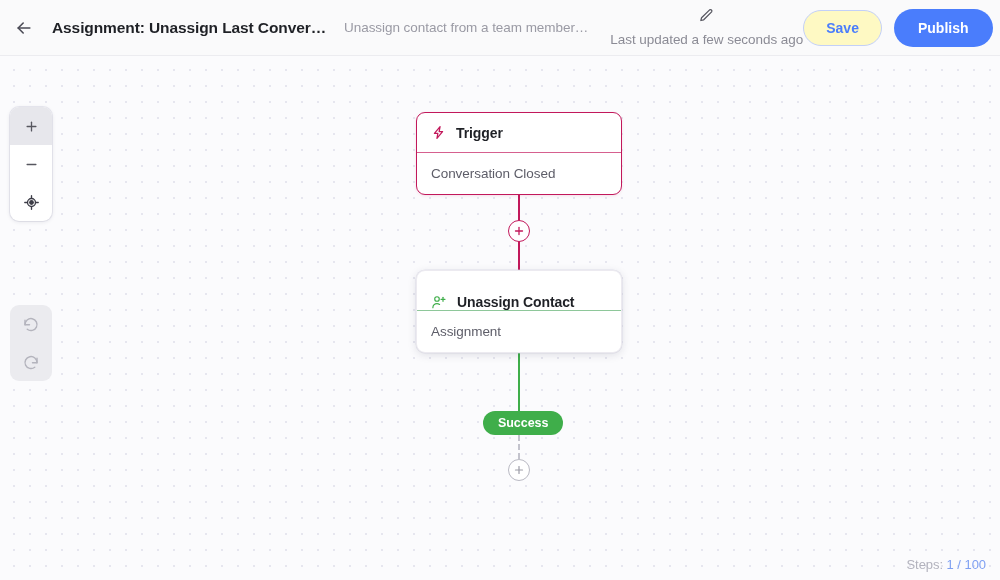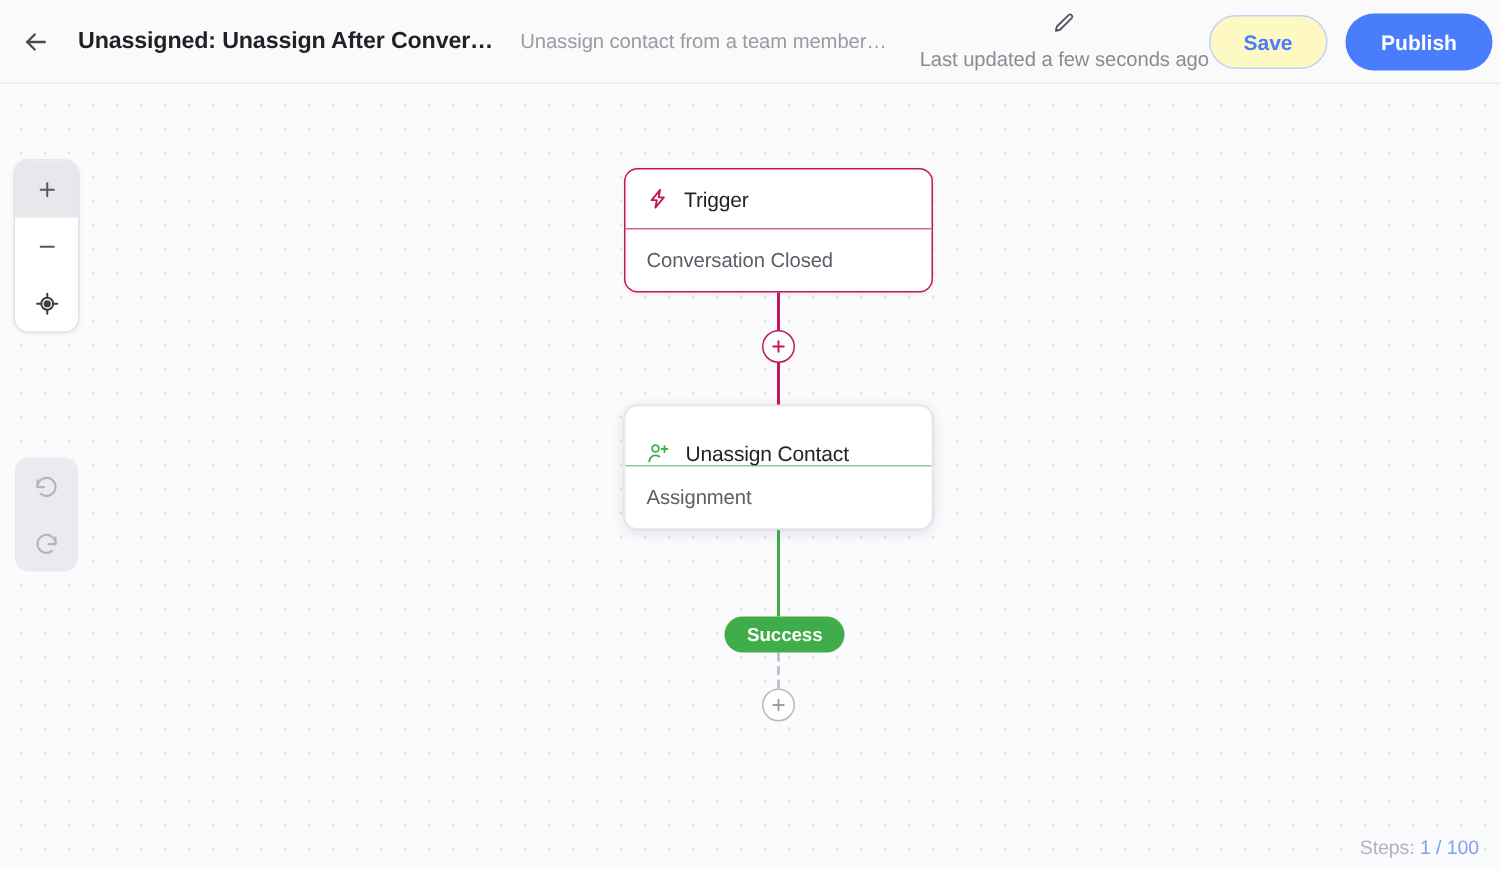--- a/index.html
+++ b/index.html
@@ -173,21 +173,21 @@
     box-shadow: 0 2px 9px rgba(40,40,70,0.13), 0 0 0 0.5px rgba(225,225,235,0.7);
   }
 
   .node-head {
     height: 40px;
     display: flex;
     align-items: center;
     gap: 10px;
     padding: 0 14px;
     font-size: 14px;
-    font-weight: 400;
+    font-weight: 700;
     color: #1f2126;
     letter-spacing: -0.1px;
   }
   .node-trigger .node-head { border-bottom: 1.4px solid #d6608f; }
   .node-action  .node-head { border-bottom: 1.4px solid #8ec79a; align-items: flex-end; }
 
   .node-body {
     height: 41px;
     display: flex;
     align-items: center;
@@ -260,21 +260,21 @@
 
   <div class="header">
 
     <div class="back-btn">
       <svg width="20" height="20" viewBox="0 0 24 24" fill="none" stroke="#4a4a55" stroke-width="1.9" stroke-linecap="round" stroke-linejoin="round">
         <line x1="19" y1="12" x2="5" y2="12"></line>
         <polyline points="11 18 5 12 11 6"></polyline>
       </svg>
     </div>
 
-    <div class="flow-title">Unassigned: Unassign After Conver…</div>
+    <div class="flow-title">Assignment: Unassign Last Conver…</div>
 
     <div class="flow-desc">Unassign contact from a team member…</div>
 
     <div class="updated-wrap">
       <svg width="15" height="15" viewBox="0 0 24 24" fill="none" stroke="#55555f" stroke-width="2" stroke-linecap="round" stroke-linejoin="round">
         <path d="M17 3a2.3 2.3 0 0 1 3.2 3.2L7.5 18.9 3 20l1.1-4.5z"></path>
       </svg>
       <span class="updated-text">Last updated a few seconds ago</span>
     </div>
 

